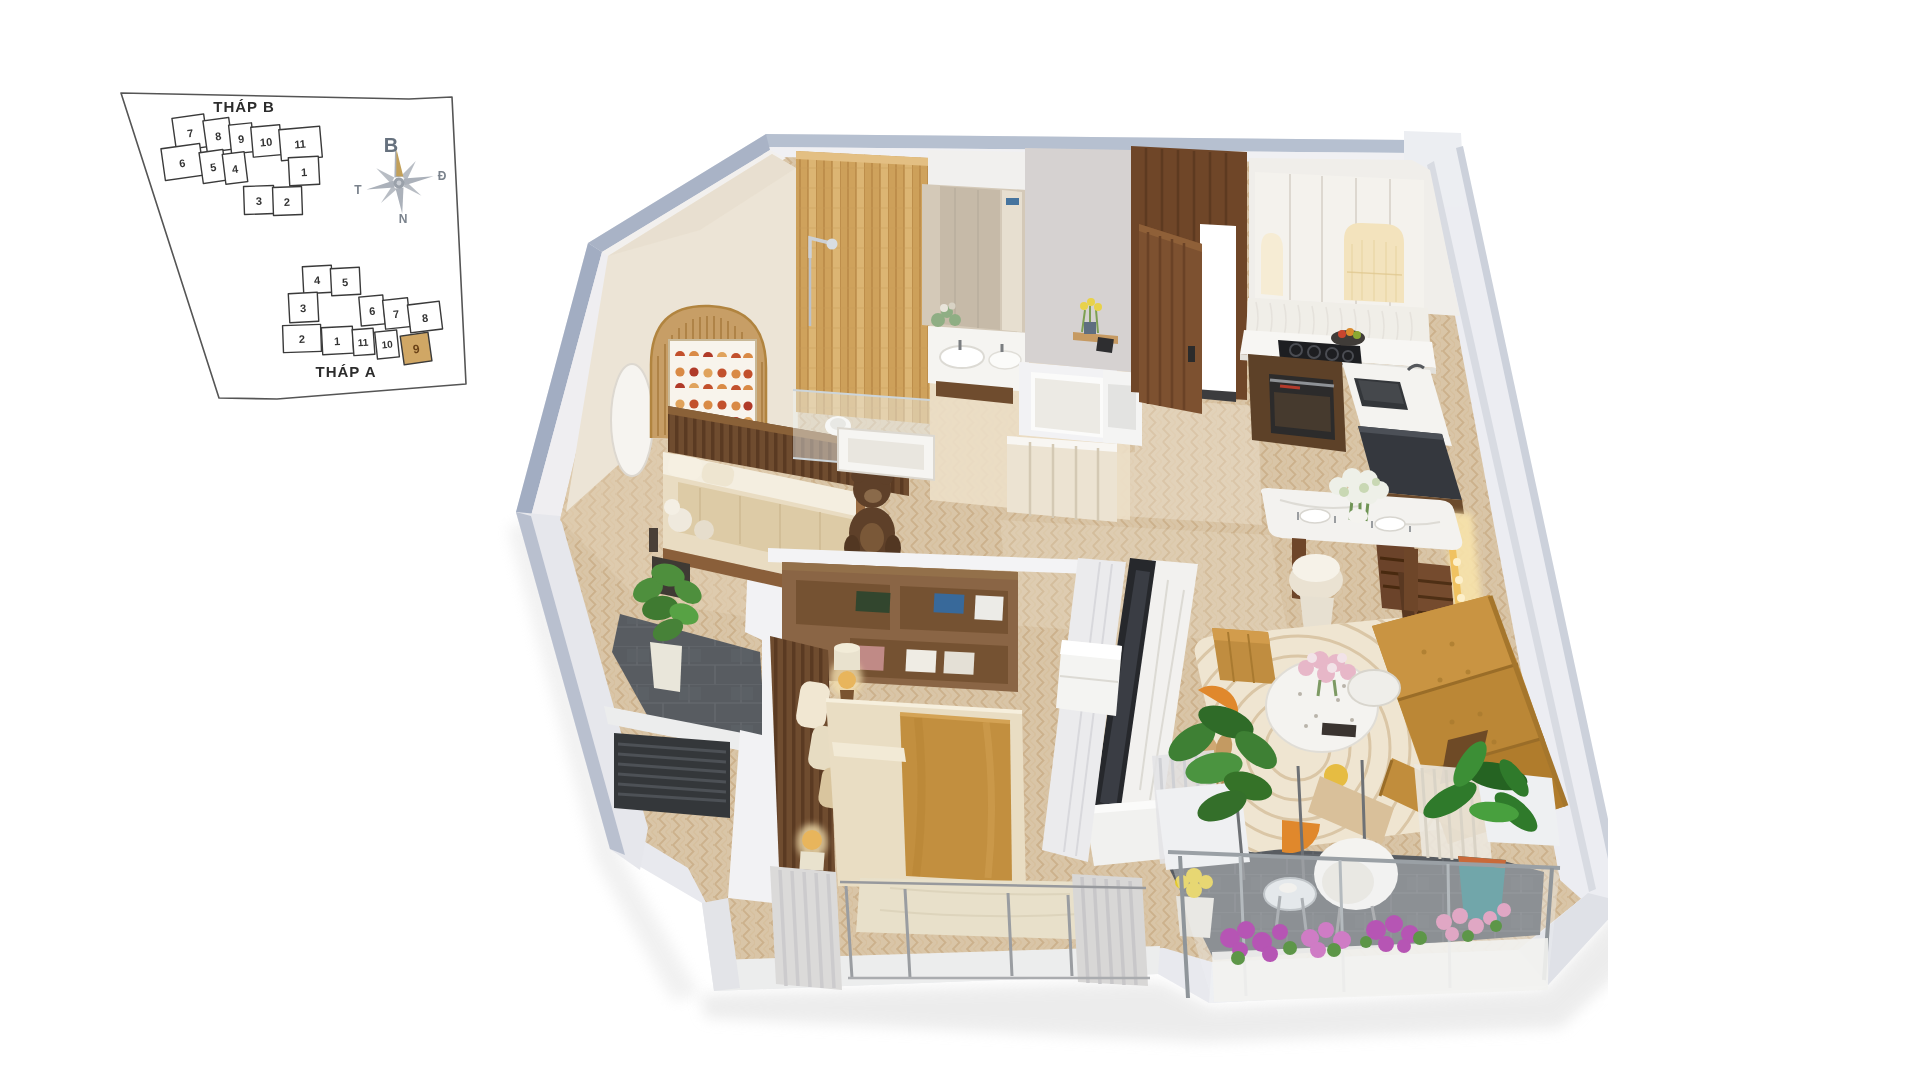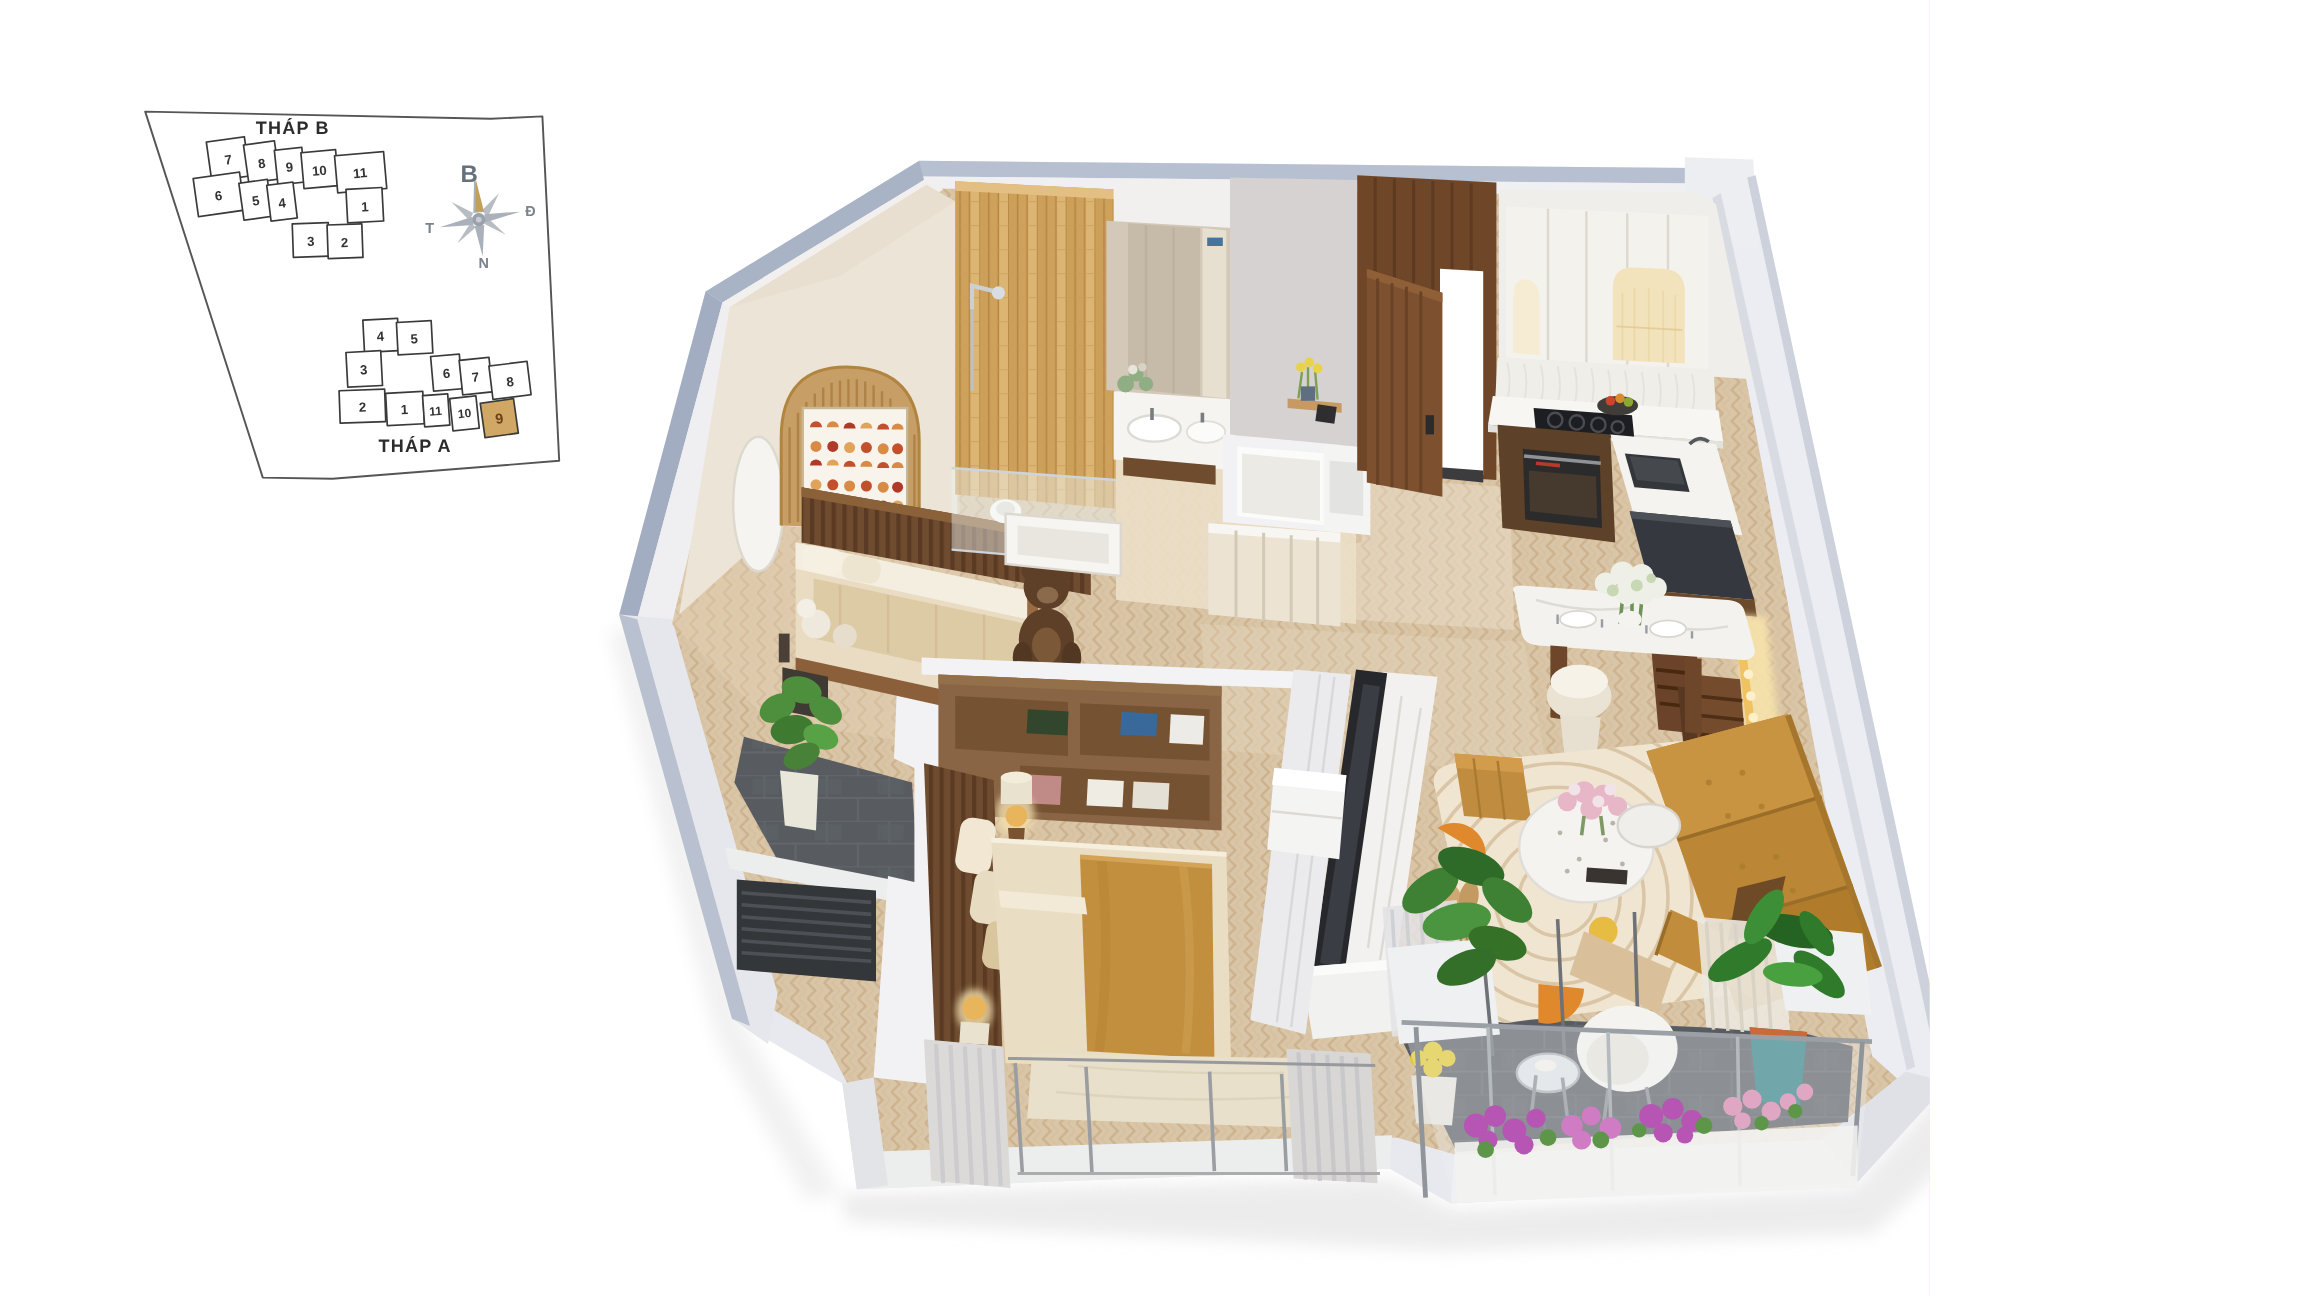--- a/index.html
+++ b/index.html
@@ -1,16 +1,16 @@
 <!DOCTYPE html>
 <html><head>
 <meta charset="utf-8">
 <style>
   html,body{margin:0;padding:0;background:#ffffff;}
-  .page{position:relative;width:1608px;height:1080px;background:#fde047;overflow:hidden;
+  .page{position:relative;width:1608px;height:1080px;background:#22c55e;overflow:hidden;
         font-family:"Liberation Sans", sans-serif;}
   svg{position:absolute;left:0;top:0;}
   text{font-family:"Liberation Sans", sans-serif;}
 </style>
 </head>
 <body>
 <div class="page">
 <svg width="1920" height="1080" viewBox="0 0 1920 1080">
 <defs>
 

